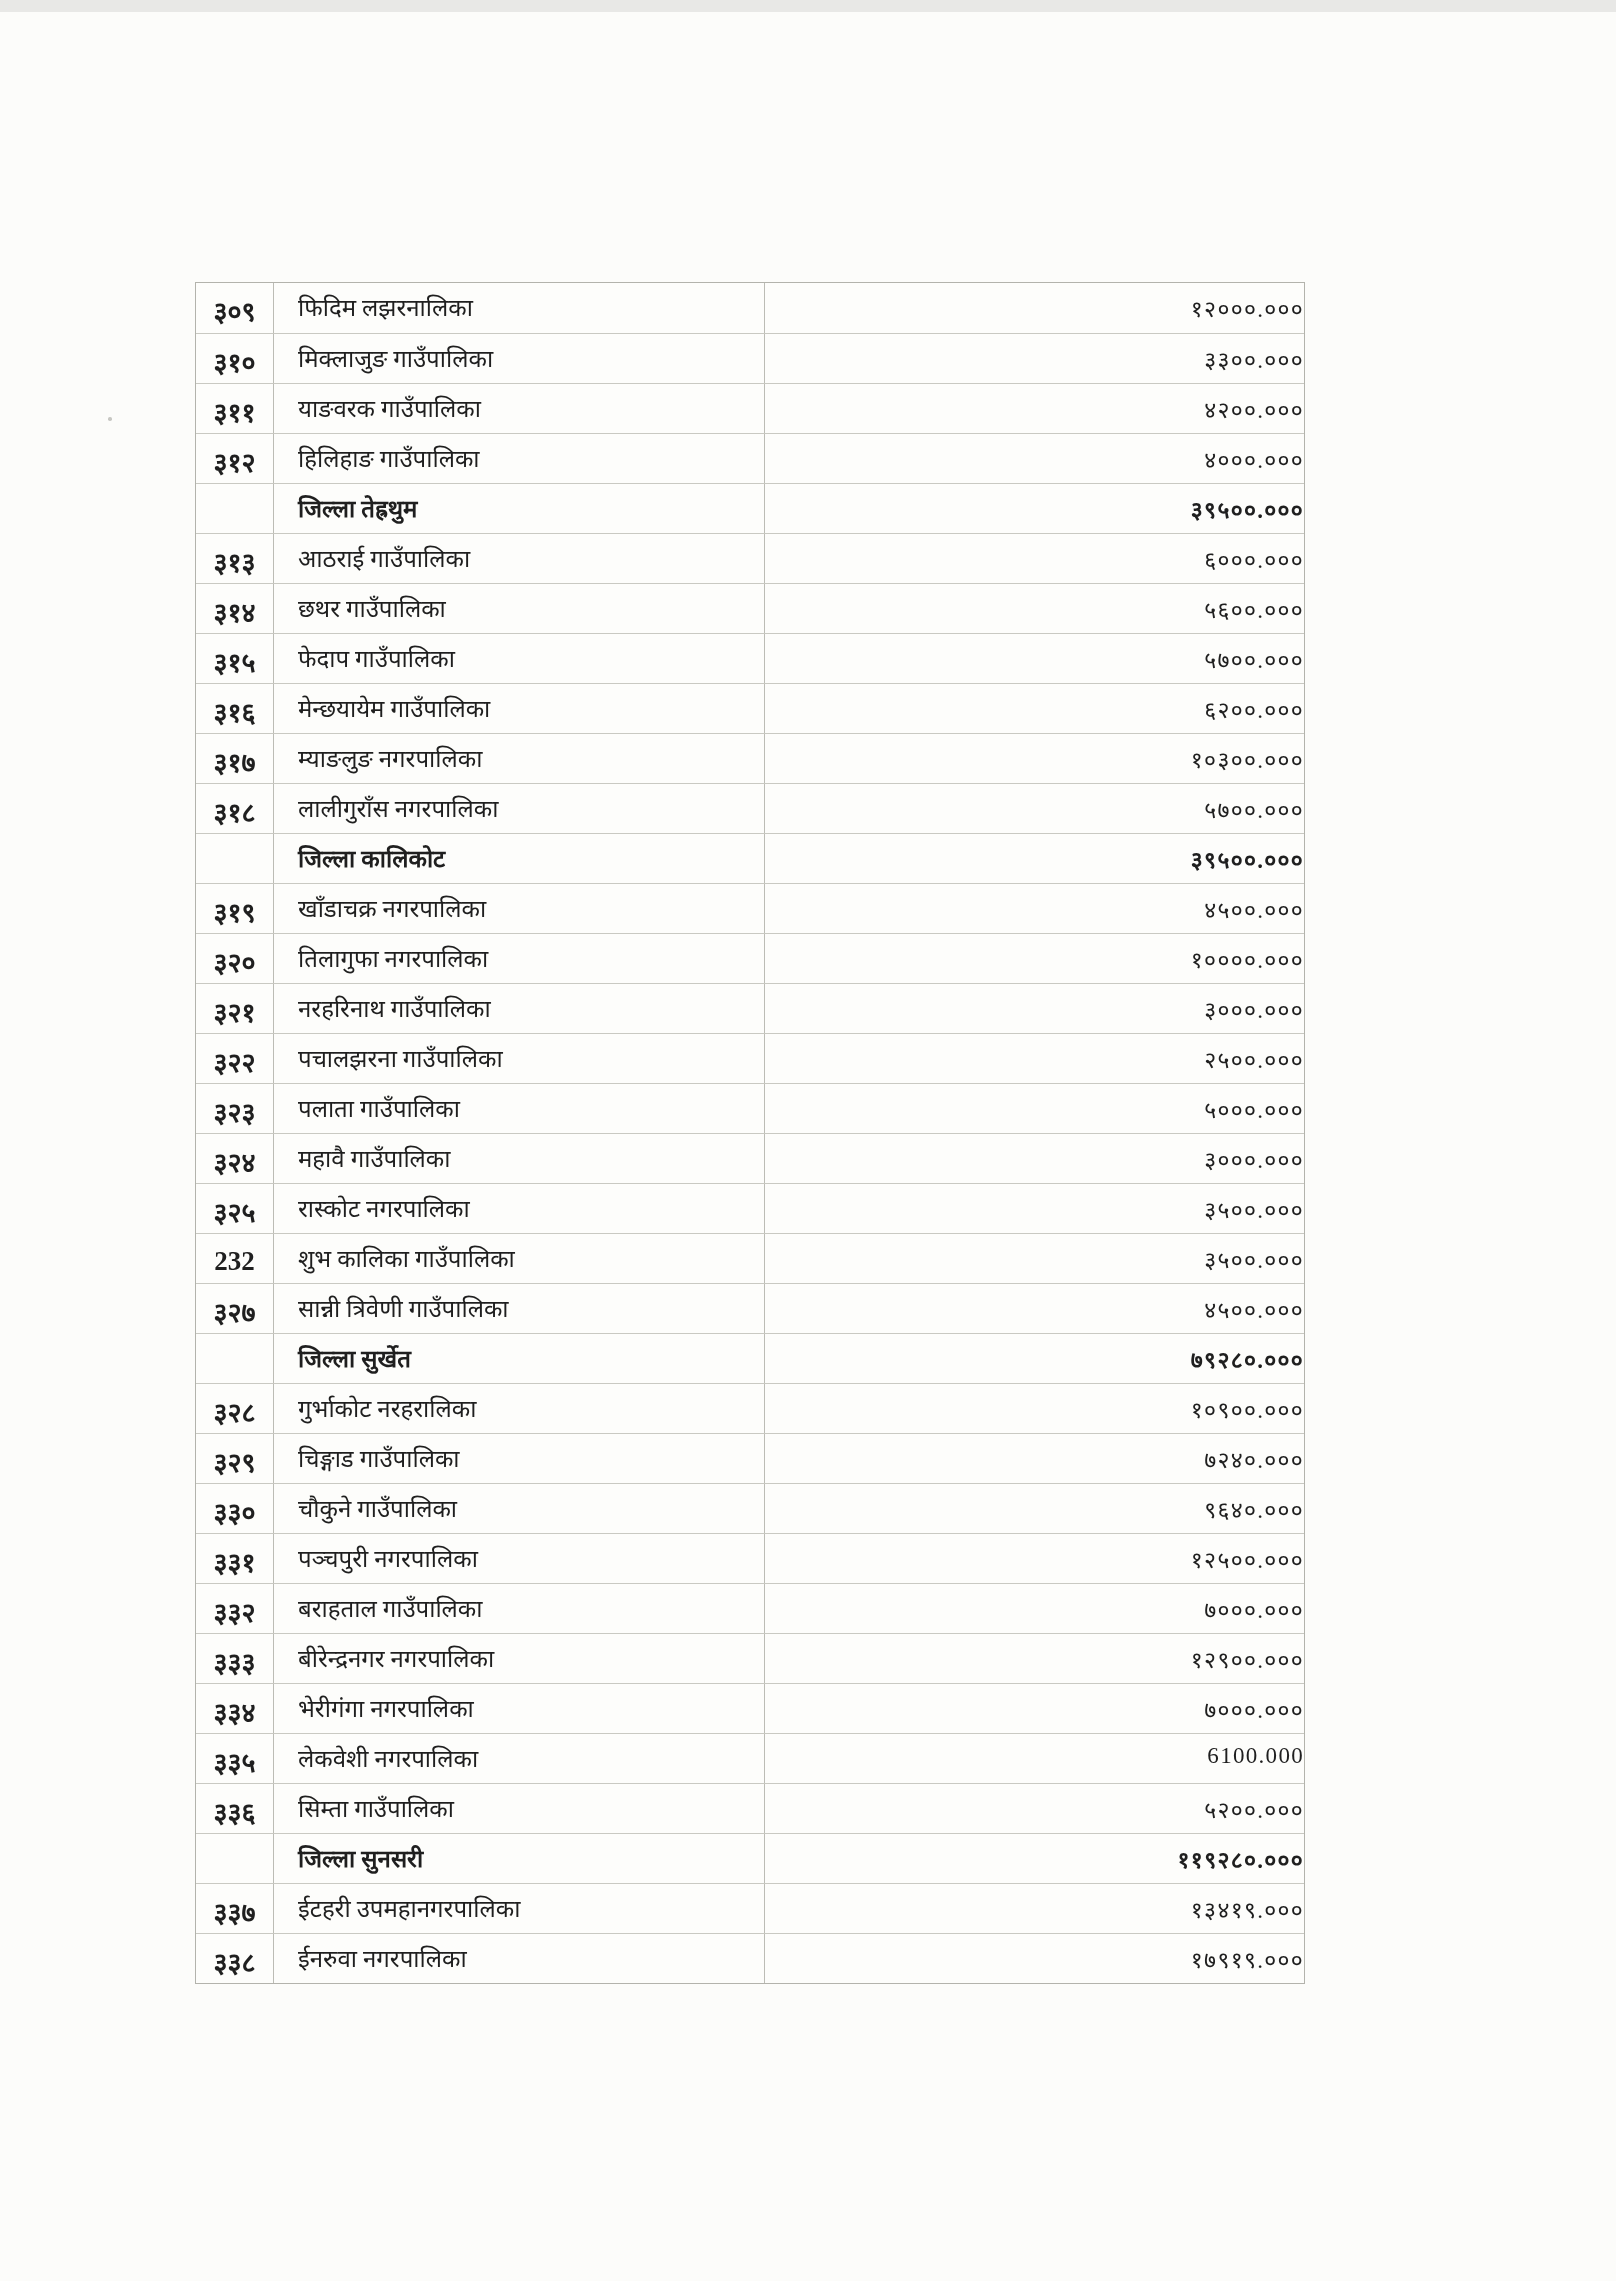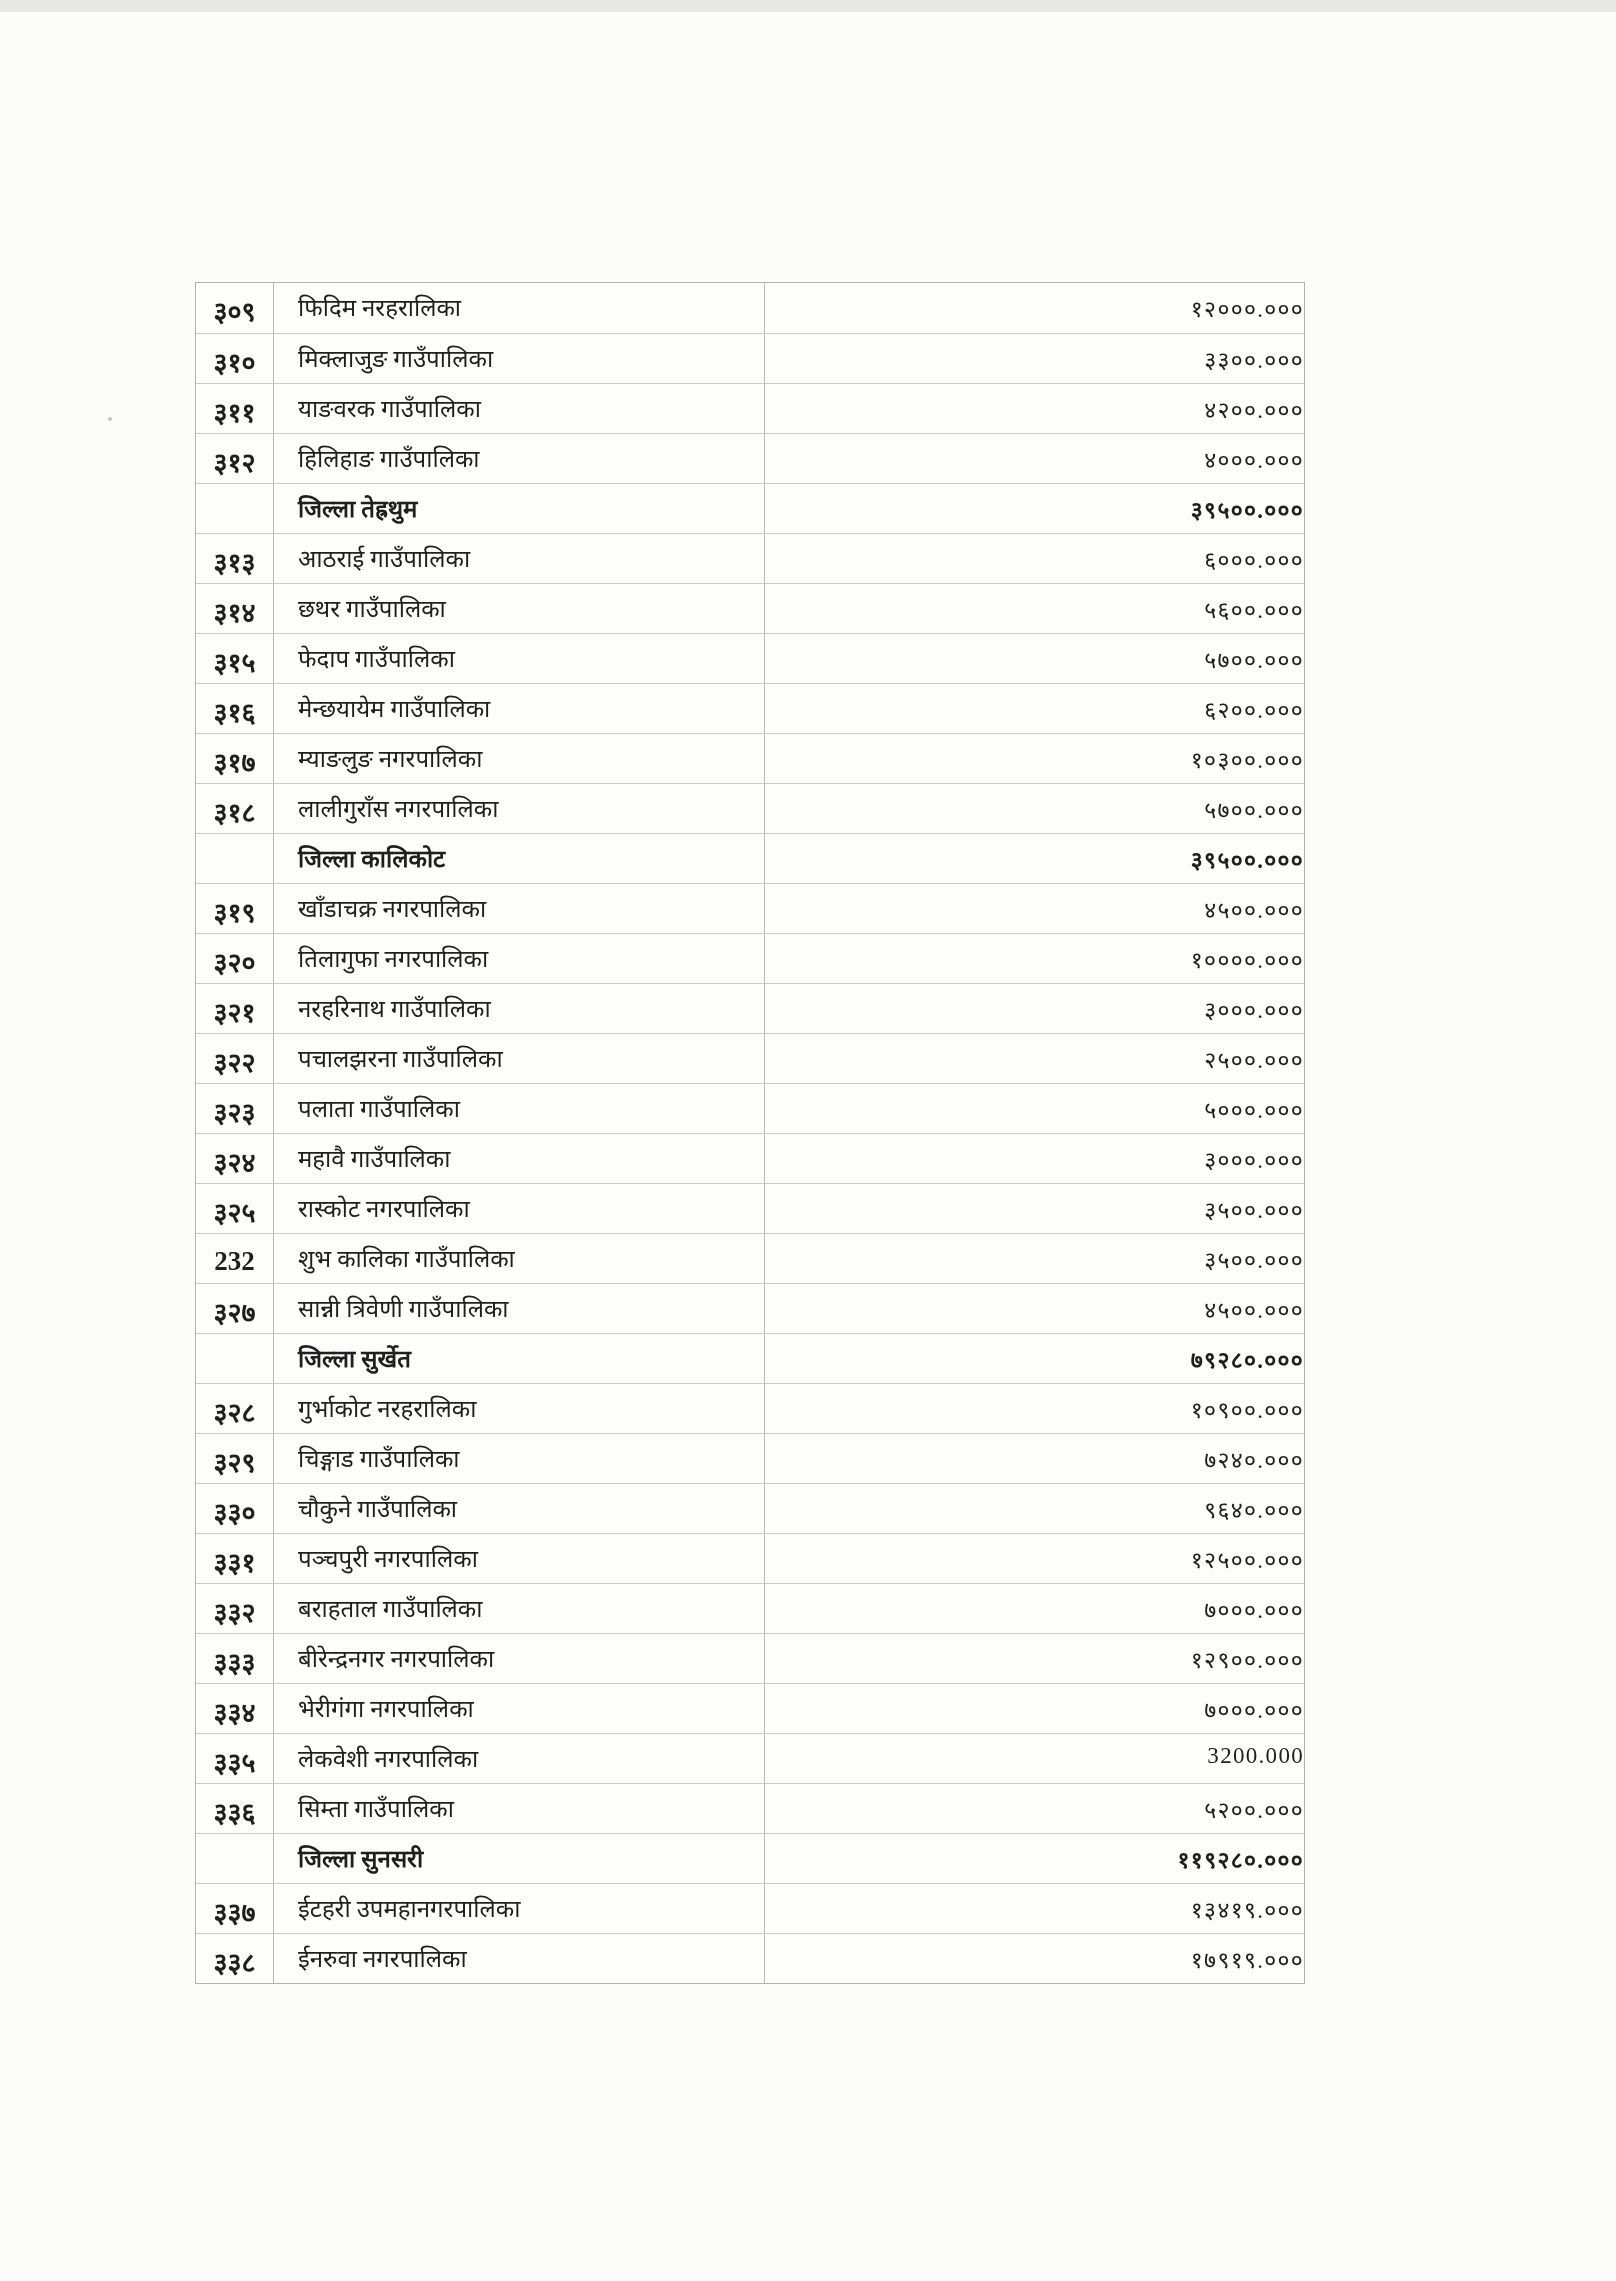--- a/index.html
+++ b/index.html
@@ -80,21 +80,21 @@
 </style>
 </head>
 <body>
 
 <div class="page">
   <div class="speck"></div>
   <div class="alloc-table">
 
   <div class="row">
         <div class="cell sn">३०९</div>
-        <div class="cell name">फिदिम नरहरालिका</div>
+        <div class="cell name">फिदिम लझरनालिका</div>
         <div class="cell amt">१२०००.०००</div>
       </div>
       <div class="row">
         <div class="cell sn">३१०</div>
         <div class="cell name">मिक्लाजुङ गाउँपालिका</div>
         <div class="cell amt">३३००.०००</div>
       </div>
       <div class="row">
         <div class="cell sn">३११</div>
         <div class="cell name">याङवरक गाउँपालिका</div>
@@ -226,21 +226,21 @@
         <div class="cell amt">१२९००.०००</div>
       </div>
       <div class="row">
         <div class="cell sn">३३४</div>
         <div class="cell name">भेरीगंगा नगरपालिका</div>
         <div class="cell amt">७०००.०००</div>
       </div>
       <div class="row">
         <div class="cell sn">३३५</div>
         <div class="cell name">लेकवेशी नगरपालिका</div>
-        <div class="cell amt">3200.000</div>
+        <div class="cell amt">6100.000</div>
       </div>
       <div class="row">
         <div class="cell sn">३३६</div>
         <div class="cell name">सिम्ता गाउँपालिका</div>
         <div class="cell amt">५२००.०००</div>
       </div>
       <div class="row district">
         <div class="cell sn"></div>
         <div class="cell name">जिल्ला सुनसरी</div>
         <div class="cell amt">११९२८०.०००</div>

